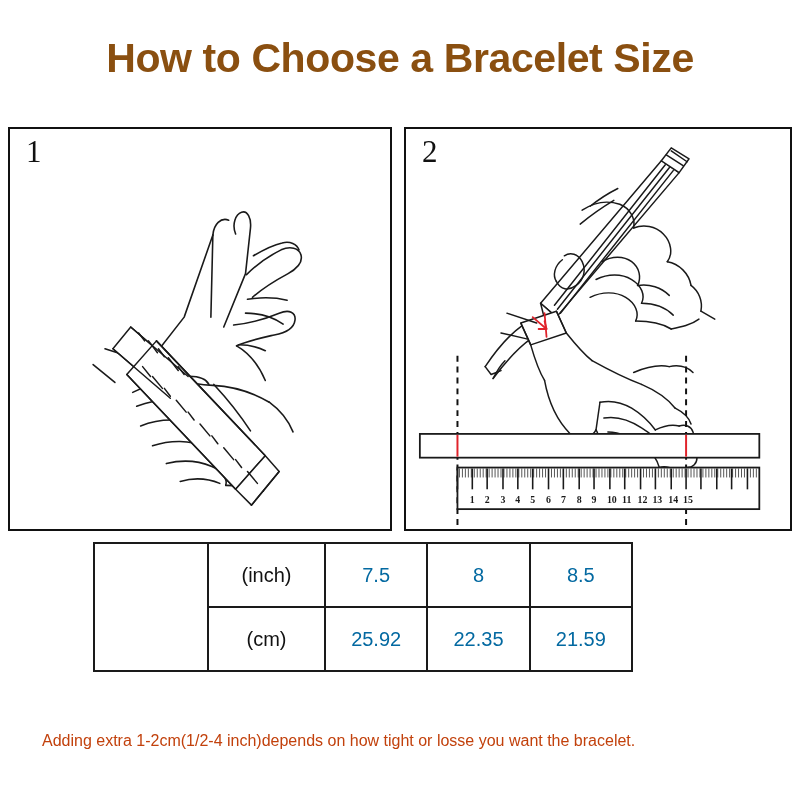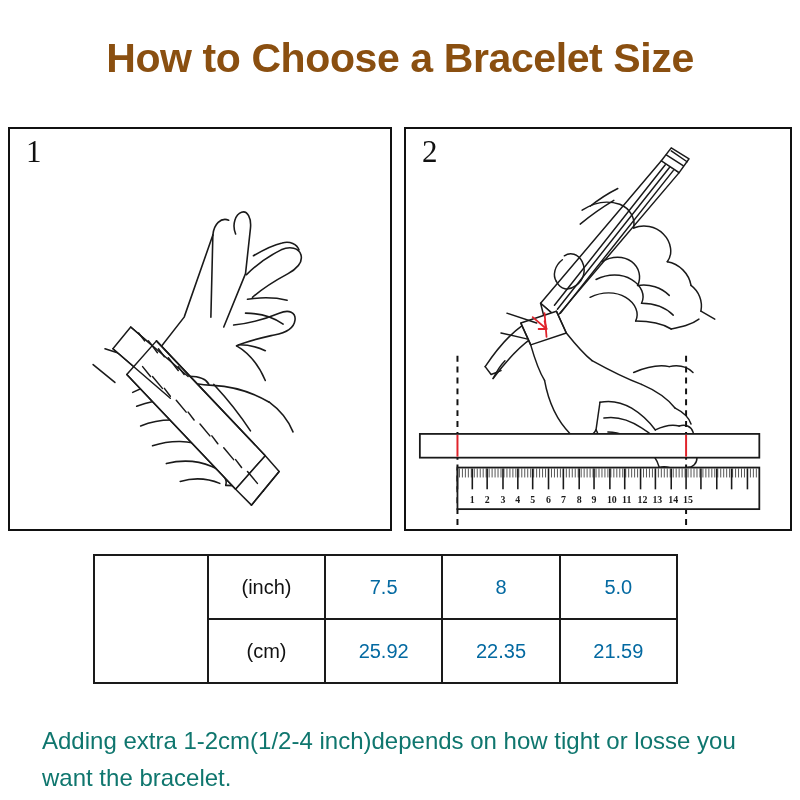--- a/index.html
+++ b/index.html
@@ -61,22 +61,22 @@
     left: 0;
     top: 0;
     width: 100%;
     height: 100%;
   }
 
   
   #size-table {
     position: absolute;
     left: 93px;
-    top: 554px;
-    width: 585px;
+    top: 542px;
+    width: 540px;
     border-collapse: collapse;
     table-layout: fixed;
   }
   #size-table td {
     border: 2px solid #1a1a1a;
     height: 62px;
     text-align: center;
     vertical-align: middle;
     font-family: "Liberation Sans", sans-serif;
     font-size: 20px;
@@ -97,23 +97,23 @@
   td.value-cell {
     color: #0369a1;
   }
 
   
   #footnote {
     position: absolute;
     left: 42px;
     top: 722px;
     width: 730px;
-    color: #0f766e;
+    color: #c2410c;
     font-family: "Liberation Sans", sans-serif;
-    font-size: 24px;
+    font-size: 16px;
     line-height: 37px;
   }
 </style>
 </head>
 <body>
 
 <div id="page-title">How to Choose a Bracelet Size</div>
 
 <div class="panel" id="panel-1">
   <div class="panel-number">1</div>
@@ -435,21 +435,21 @@
   </svg>
 </div>
 
 <table id="size-table">
   <tbody>
     <tr>
       <td class="label-head" rowspan="2">Bracelet</td>
       <td class="unit-cell">(inch)</td>
       <td class="value-cell">7.5</td>
       <td class="value-cell">8</td>
-      <td class="value-cell">5.0</td>
+      <td class="value-cell">8.5</td>
     </tr>
     <tr>
       <td class="unit-cell">(cm)</td>
       <td class="value-cell">25.92</td>
       <td class="value-cell">22.35</td>
       <td class="value-cell">21.59</td>
     </tr>
   </tbody>
 </table>
 

